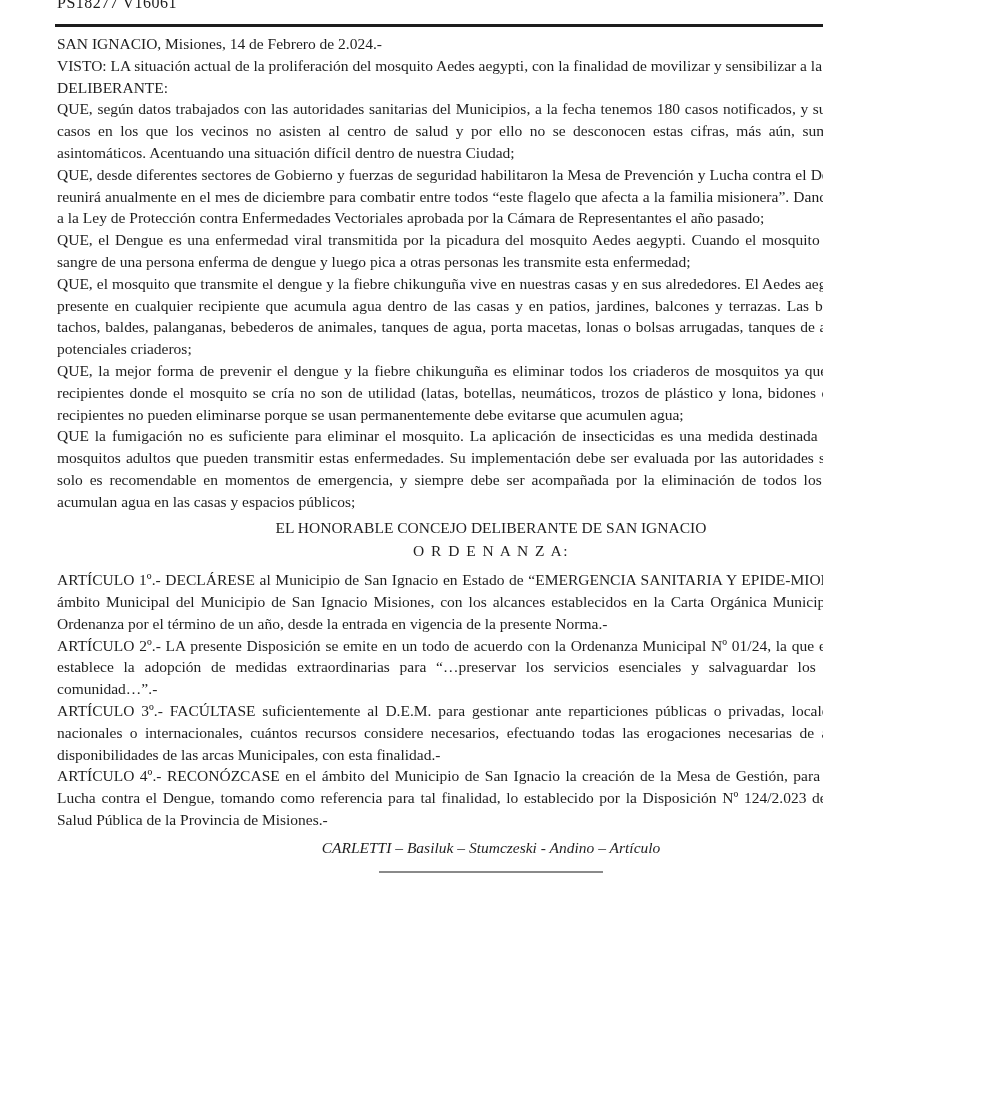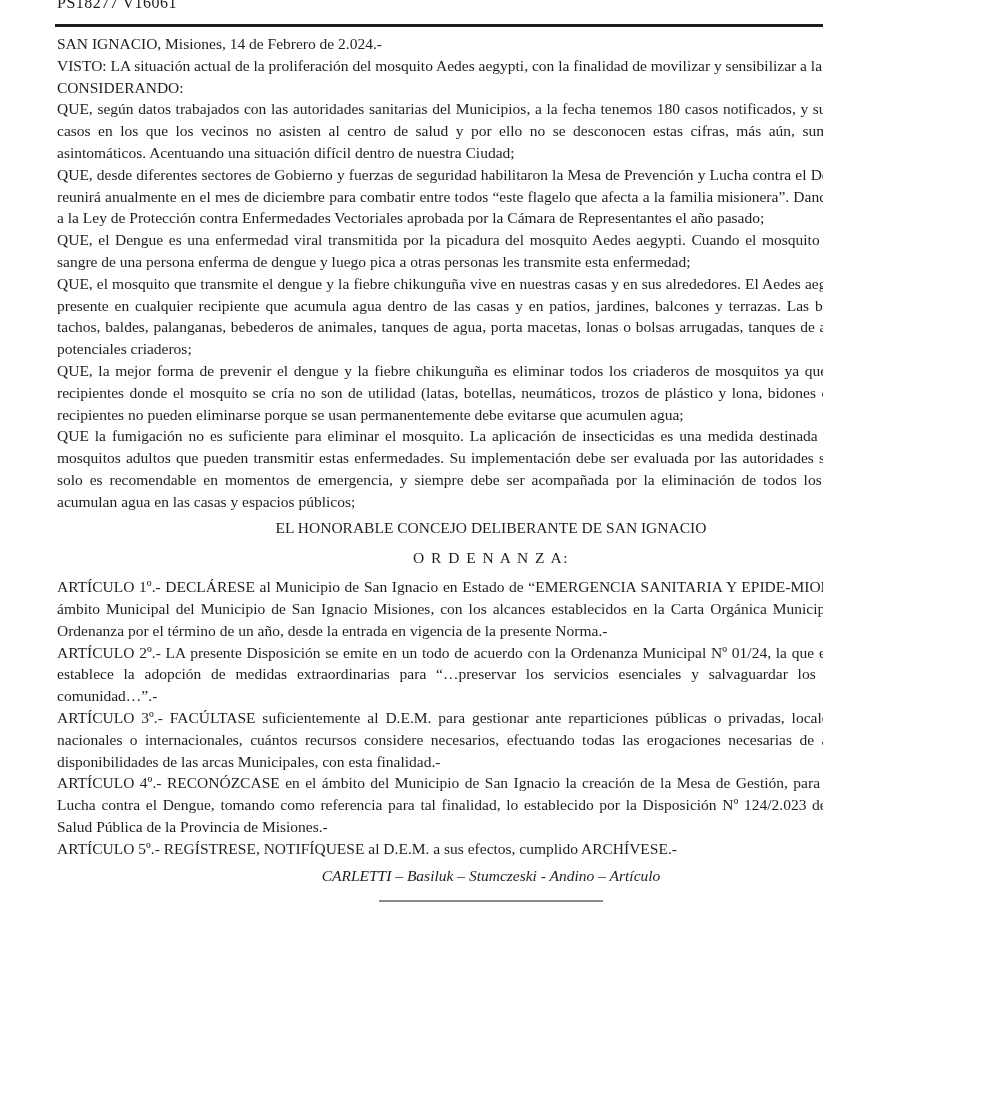--- a/index.html
+++ b/index.html
@@ -46,21 +46,21 @@
     text-align: center;
     letter-spacing: 0.3px;
   }
   p {
     margin: 0;
     font-size: 15.5px;
     line-height: 21.8px;
   }
   .just   { text-align: justify; }
   .center { text-align: center; }
-  .enact-1 { margin: 4px 0 9px 0; }
+  .enact-1 { margin: 4px 0 2px 0; }
   .enact-2 { margin: 0 0 9px 0; }
   .enact-3 { margin: 0 0 7px 0; letter-spacing: 1.5px; }
   .signature {
     font-style: italic;
     margin-top: 6px;
   }
   .sig-rule {
     width: 224px;
     height: 2px;
     background: #8a8a8a;
@@ -76,36 +76,35 @@
 
   <div class="top-rule"></div>
 
   <div class="content">
 
 
     <p>SAN IGNACIO, Misiones, 14 de Febrero de 2.024.-</p>
 
     <p class="just">VISTO: LA situación actual de la proliferación del mosquito Aedes aegypti, con la finalidad de movilizar y sensibilizar a la población, y;</p>
 
-    <p>CONSIDERANDO:</p>
+    <p>DELIBERANTE:</p>
 
     <p class="just">QUE, según datos trabajados con las autoridades sanitarias del Municipios, a la fecha tenemos 180 casos notificados, y sumado a esto los casos en los que los vecinos no asisten al centro de salud y por ello no se desconocen estas cifras, más aún, sumando los casos asintomáticos. Acentuando una situación difícil dentro de nuestra Ciudad;</p>
     <p class="just">QUE, desde diferentes sectores de Gobierno y fuerzas de seguridad habilitaron la Mesa de Prevención y Lucha contra el Dengue, la cual se reunirá anualmente en el mes de diciembre para combatir entre todos “este flagelo que afecta a la familia misionera”. Dando cumplimiento a la Ley de Protección contra Enfermedades Vectoriales aprobada por la Cámara de Representantes el año pasado;</p>
     <p class="just">QUE, el Dengue es una enfermedad viral transmitida por la picadura del mosquito Aedes aegypti. Cuando el mosquito se alimenta con sangre de una persona enferma de dengue y luego pica a otras personas les transmite esta enfermedad;</p>
     <p class="just">QUE, el mosquito que transmite el dengue y la fiebre chikunguña vive en nuestras casas y en sus alrededores. El Aedes aegypti puede estar presente en cualquier recipiente que acumula agua dentro de las casas y en patios, jardines, balcones y terrazas. Las botellas, floreros, tachos, baldes, palanganas, bebederos de animales, tanques de agua, porta macetas, lonas o bolsas arrugadas, tanques de agua, pueden ser potenciales criaderos;</p>
     <p class="just">QUE, la mejor forma de prevenir el dengue y la fiebre chikunguña es eliminar todos los criaderos de mosquitos ya que muchos de los recipientes donde el mosquito se cría no son de utilidad (latas, botellas, neumáticos, trozos de plástico y lona, bidones cortados). Si los recipientes no pueden eliminarse porque se usan permanentemente debe evitarse que acumulen agua;</p>
     <p class="just">QUE la fumigación no es suficiente para eliminar el mosquito. La aplicación de insecticidas es una medida destinada a eliminar a los mosquitos adultos que pueden transmitir estas enfermedades. Su implementación debe ser evaluada por las autoridades sanitarias ya que solo es recomendable en momentos de emergencia, y siempre debe ser acompañada por la eliminación de todos los recipientes que acumulan agua en las casas y espacios públicos;</p>
 
     <p class="center enact-1">EL HONORABLE CONCEJO DELIBERANTE DE SAN IGNACIO</p>
     <p class="center enact-3">O R D E N A N Z A:</p>
 
     <p class="just">ARTÍCULO 1º.- DECLÁRESE al Municipio de San Ignacio en Estado de “EMERGENCIA SANITARIA Y EPIDE-MIOLÓGICA”, en el ámbito Municipal del Municipio de San Ignacio Misiones, con los alcances establecidos en la Carta Orgánica Municipal y la presente Ordenanza por el término de un año, desde la entrada en vigencia de la presente Norma.-</p>
     <p class="just">ARTÍCULO 2º.- LA presente Disposición se emite en un todo de acuerdo con la Ordenanza Municipal Nº 01/24, la que en su Artículo 2º establece la adopción de medidas extraordinarias para “…preservar los servicios esenciales y salvaguardar los intereses de la comunidad…”.-</p>
     <p class="just">ARTÍCULO 3º.- FACÚLTASE suficientemente al D.E.M. para gestionar ante reparticiones públicas o privadas, locales, provinciales, nacionales o internacionales, cuántos recursos considere necesarios, efectuando todas las erogaciones necesarias de acuerdo con las disponibilidades de las arcas Municipales, con esta finalidad.-</p>
     <p class="just">ARTÍCULO 4º.- RECONÓZCASE en el ámbito del Municipio de San Ignacio la creación de la Mesa de Gestión, para la Prevención y Lucha contra el Dengue, tomando como referencia para tal finalidad, lo establecido por la Disposición Nº 124/2.023 del Ministerio De Salud Pública de la Provincia de Misiones.-</p>
-    <p class="just">ARTÍCULO 5º.- REGÍSTRESE, NOTIFÍQUESE al D.E.M. a sus efectos, cumplido ARCHÍVESE.-</p>
 
     <p class="center signature">CARLETTI – Basiluk – Stumczeski - Andino – Artículo</p>
 
     <div class="sig-rule"></div>
 
   </div>
 </div>
 
 </body></html>

